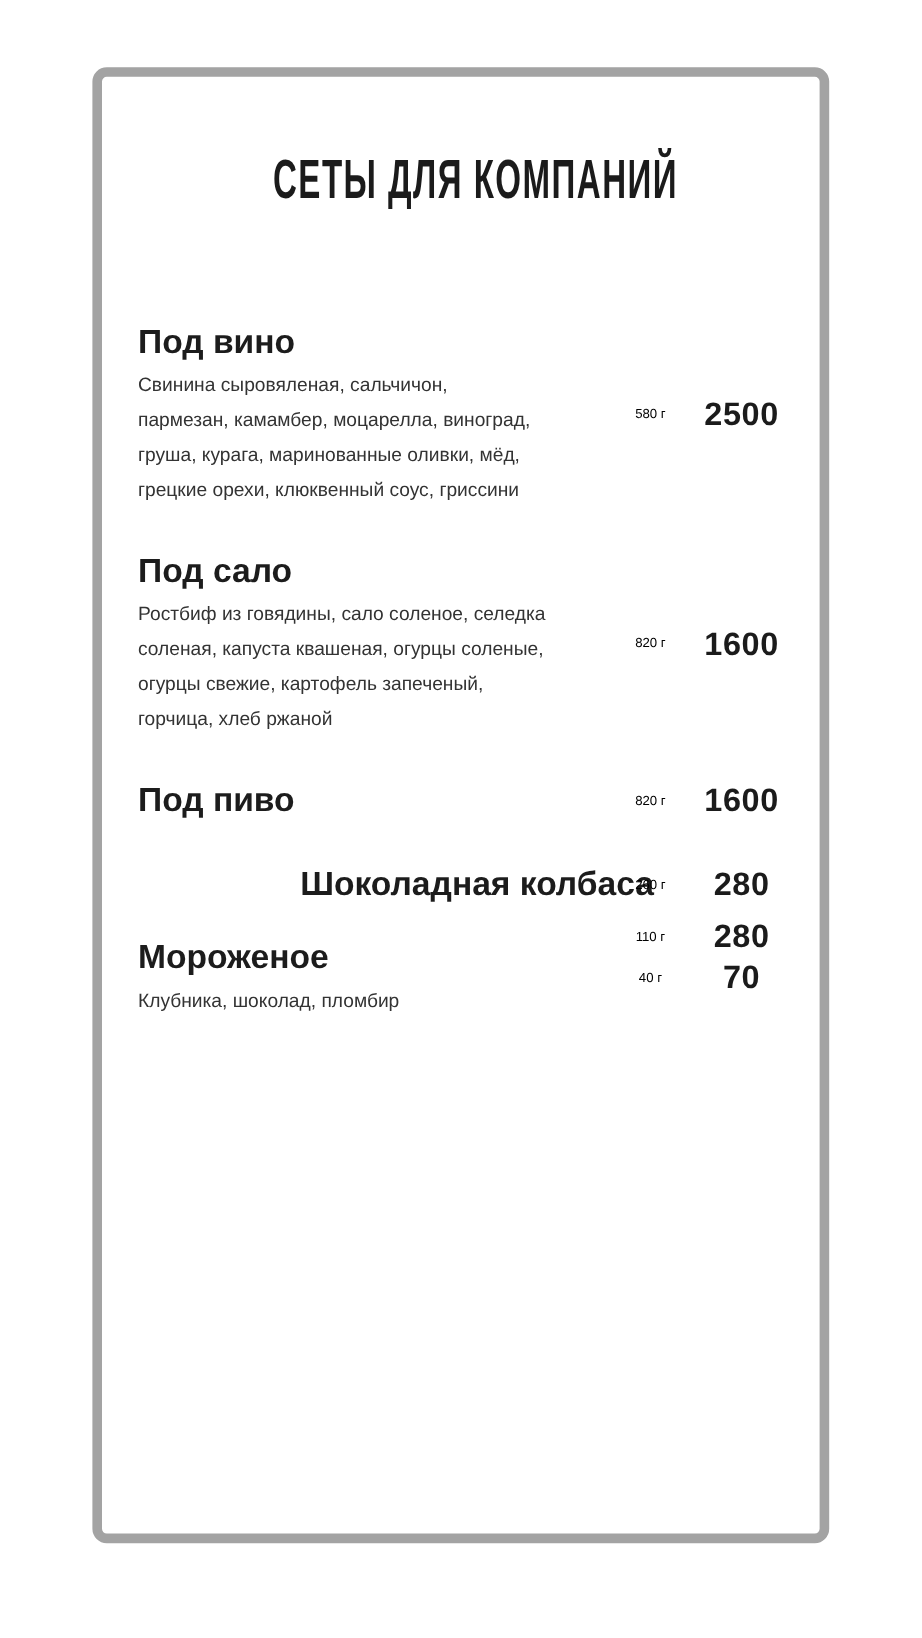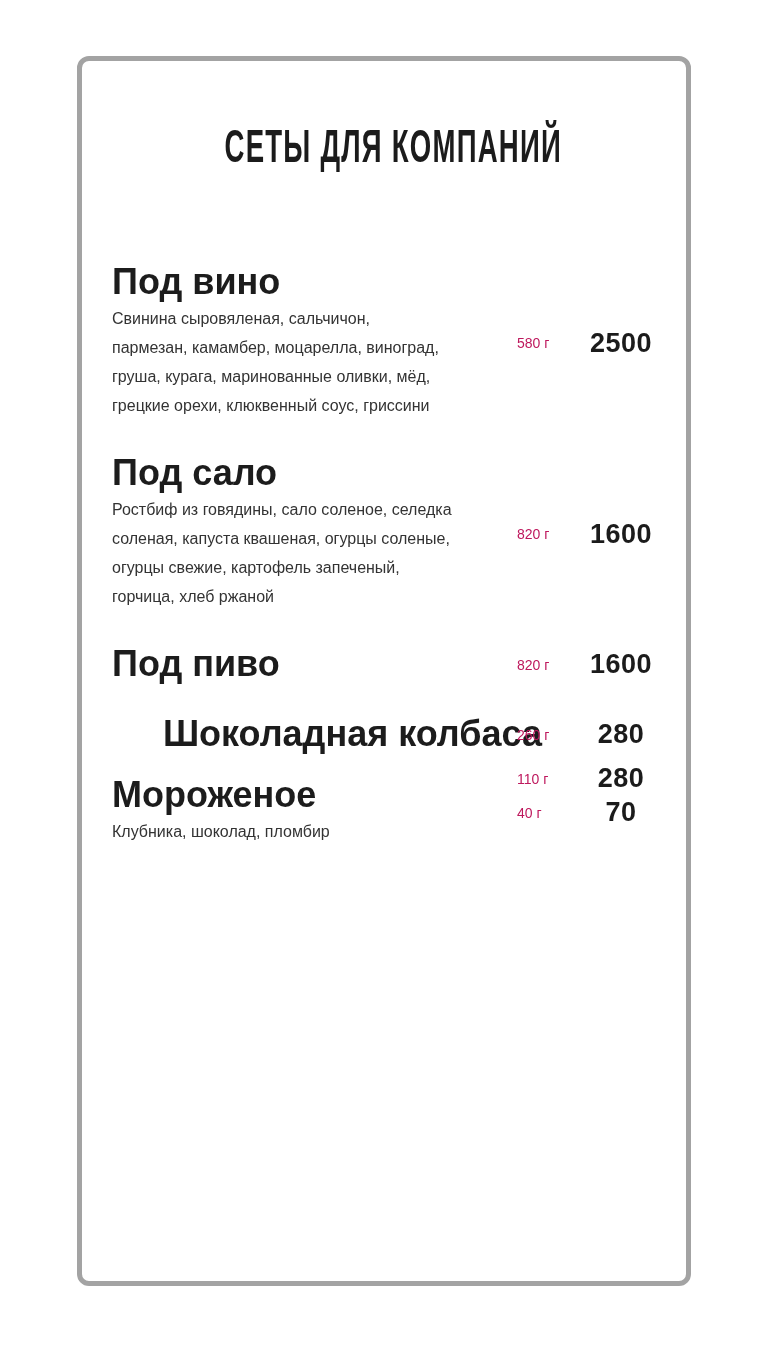--- a/index.html
+++ b/index.html
@@ -7,21 +7,21 @@
   body {
     background: #ffffff;
     font-family: "Liberation Sans", sans-serif;
     position: relative;
     overflow: hidden;
   }
   .card {
     position: absolute;
     left: 77px; top: 56px;
     width: 614px; height: 1230px;
-    border: 5px solid #a3a3a3;
+    border: 8px solid #a3a3a3;
     border-radius: 12px;
     background: #ffffff;
   }
   .content { padding: 62px 33px 0 30px; }
 
   .section-title {
     text-align: center;
     font-weight: 700;
     font-size: 46px;
     line-height: 46px;
@@ -35,42 +35,42 @@
     white-space: nowrap;
   }
   .menu-section.s0 .section-title { margin-bottom: 96px; }
   .menu-section.s1 .section-title { margin: 36px 0 102px; }
 
   .menu-item { position: relative; margin-bottom: 36px; }
   .menu-section.s1 .menu-item { margin-bottom: 27px; }
 
   .item-main { width: 430px; }
   .item-name {
-    font-size: 36px;
+    font-size: 28px;
     font-weight: 700;
     line-height: 34px;
     color: #1c1c1c;
     margin-bottom: 5px;
   }
   .item-name.no-desc { margin-bottom: 0; text-align: right; }
   .item-desc { font-size: 16px; line-height: 29px; color: #333333; }
   .desc-line { white-space: nowrap; }
 
   .item-meta {
     position: absolute;
     right: 0; top: 50%;
     transform: translateY(-50%);
     display: flex;
     align-items: center;
   }
   .item-weight {
-    font-size: 14px;
-    color: #be185d;
+    font-size: 11px;
+    color: #000000;
     width: 56px;
-    text-align: left;
+    text-align: center;
   }
   .item-price {
     font-size: 27px;
     font-weight: 700;
     color: #1b1b1b;
     width: 64px;
     margin-left: 16px;
     text-align: center;
     letter-spacing: 0.5px;
   }

